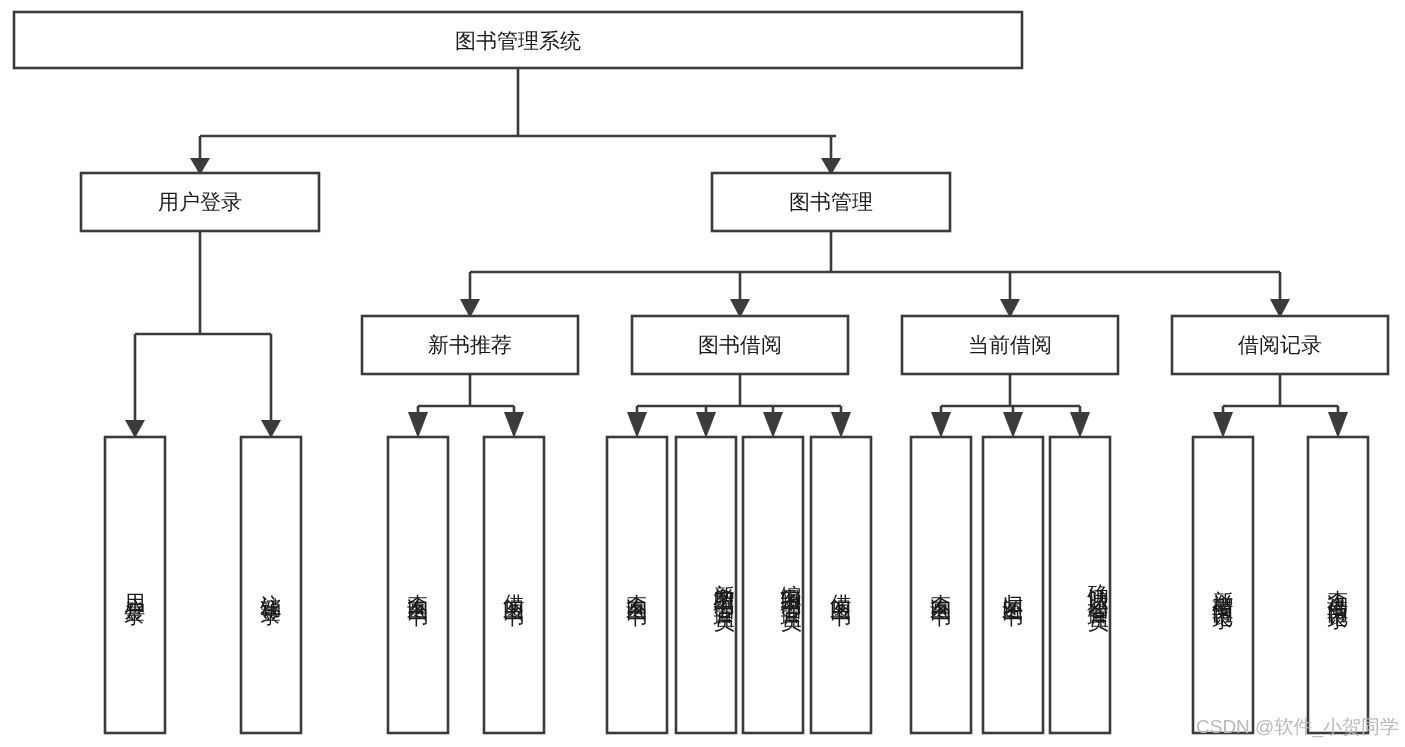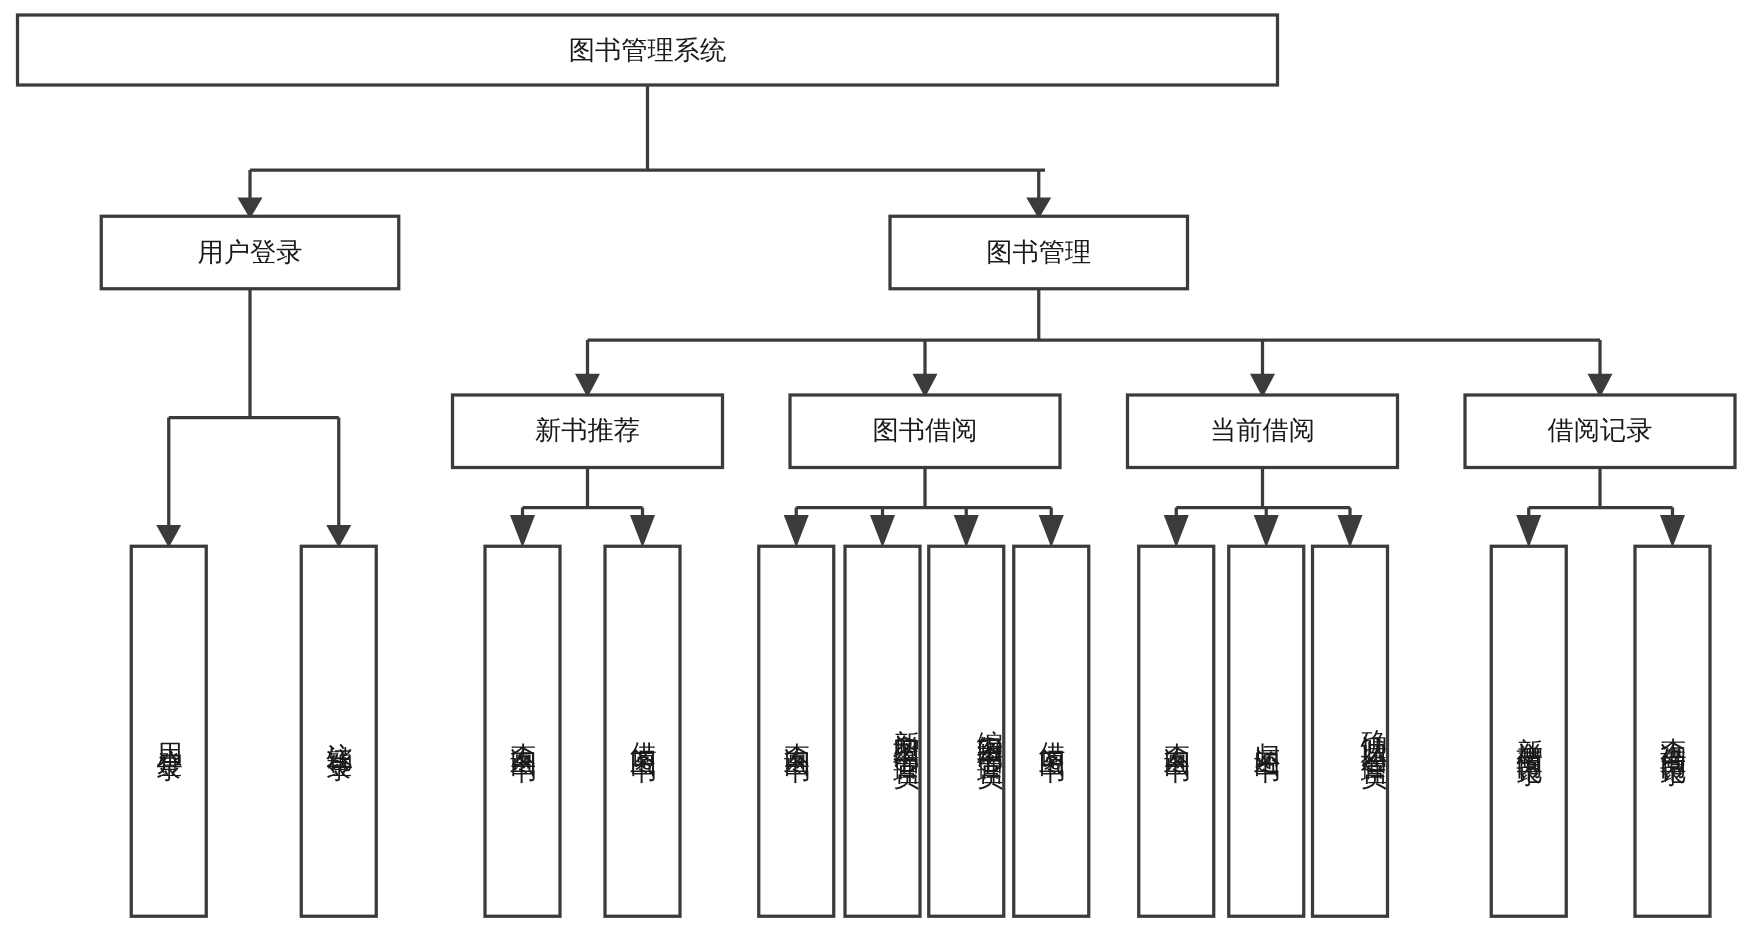--- a/index.html
+++ b/index.html
@@ -218,14 +218,15 @@
   <div class="leaf-label centered" style="left:607px; top:437px; width:60px; height:296px;">查询图书</div>
   <div class="leaf-label topped" style="left:676px; top:440px; width:60px; height:290px;">新增图书（管理员）</div>
   <div class="leaf-label topped" style="left:743px; top:440px; width:60px; height:290px;">编辑图书（管理员）</div>
   <div class="leaf-label centered" style="left:811px; top:437px; width:60px; height:296px;">借阅图书</div>
   <div class="leaf-label centered" style="left:911px; top:437px; width:60px; height:296px;">查询图书</div>
   <div class="leaf-label centered" style="left:983px; top:437px; width:60px; height:296px;">归还图书</div>
   <div class="leaf-label topped" style="left:1050px; top:440px; width:60px; height:290px;">确认归还（管理员）</div>
   <div class="leaf-label centered" style="left:1193px; top:437px; width:60px; height:296px;">新增借阅记录</div>
   <div class="leaf-label centered" style="left:1308px; top:437px; width:60px; height:296px;">查询借阅记录</div>
 
+  <div class="watermark" style="left:1196px; top:714px;">CSDN @软件_小贺同学</div>
 
 </div>
 
 </body></html>

